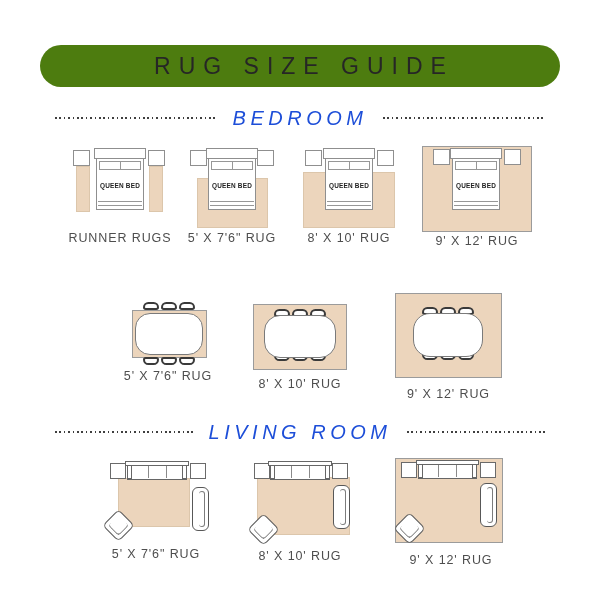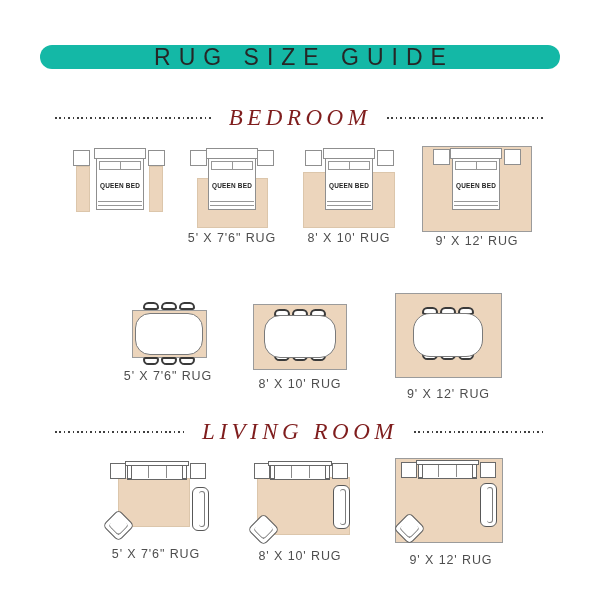--- a/index.html
+++ b/index.html
@@ -3,40 +3,40 @@
 <meta charset="utf-8">
 <style>
   * { box-sizing: border-box; margin: 0; padding: 0; }
   html, body { background: #ffffff; }
   .stage {
     position: relative; width: 600px; height: 600px; background: #ffffff;
     font-family: "Liberation Sans", sans-serif; overflow: hidden;
   }
   
   .banner {
-    position: absolute; left: 40px; top: 45px; width: 520px; height: 24px;
-    background: #14b8a6; border-radius: 21px;
+    position: absolute; left: 40px; top: 45px; width: 520px; height: 42px;
+    background: #4d7c0f; border-radius: 21px;
     display: flex; align-items: center; justify-content: center;
   }
   .banner-title {
     font-size: 23px; letter-spacing: 8px; color: #262626; font-weight: 500;
     text-indent: 8px; white-space: nowrap;
   }
   
   .section-header {
     position: absolute; left: 55px; right: 55px; height: 22px;
     display: flex; align-items: center; gap: 16px;
   }
   .dots {
     flex: 1; height: 2px;
     background: repeating-linear-gradient(to right, #3f3f3f 0 1.6px, transparent 1.6px 4.4px);
   }
   .section-title {
-    font-size: 23px; font-style: italic; letter-spacing: 4.5px; color: #7f1d1d;
-    white-space: nowrap; font-weight: 500; font-family: Liberation Serif, serif;
+    font-size: 20px; font-style: italic; letter-spacing: 4.5px; color: #1d4ed8;
+    white-space: nowrap; font-weight: 500;
   }
   
   .diagram { position: absolute; }
   .diagram * { position: absolute; }
   .rug { background: #ecd5bc; }
   .rug.soft   { border: 1px solid #dcc6ab; }
   .rug.strong { border: 1px solid #9b9b9b; }
   .diag-label {
     left: 50%; transform: translateX(-50%); white-space: nowrap;
     font-size: 12.5px; letter-spacing: 0.9px; color: #4e4e4e;
@@ -94,20 +94,21 @@
     <div class="bed" style="left:24px;top:2px">
       <div class="bed-headboard"></div>
       <div class="bed-body">
         <div class="pillow-row">
             <div class="pillow-divider"></div>
           </div>
         <div class="bed-text">QUEEN BED</div>
         <div class="blanket"></div>
       </div>
     </div>
+    <div class="diag-label" style="top:85px">RUNNER RUGS</div>
   </div>
 
   <div class="diagram" style="left:184px;top:146px;width:96px;height:100px">
     <div class="rug soft" style="left:13px;top:32px;width:71px;height:50px"></div>
     <div class="nightstand" style="left:6px;top:4px"></div>
     <div class="nightstand" style="left:73px;top:4px"></div>
     <div class="bed" style="left:24px;top:2px">
       <div class="bed-headboard"></div>
       <div class="bed-body">
         <div class="pillow-row">

